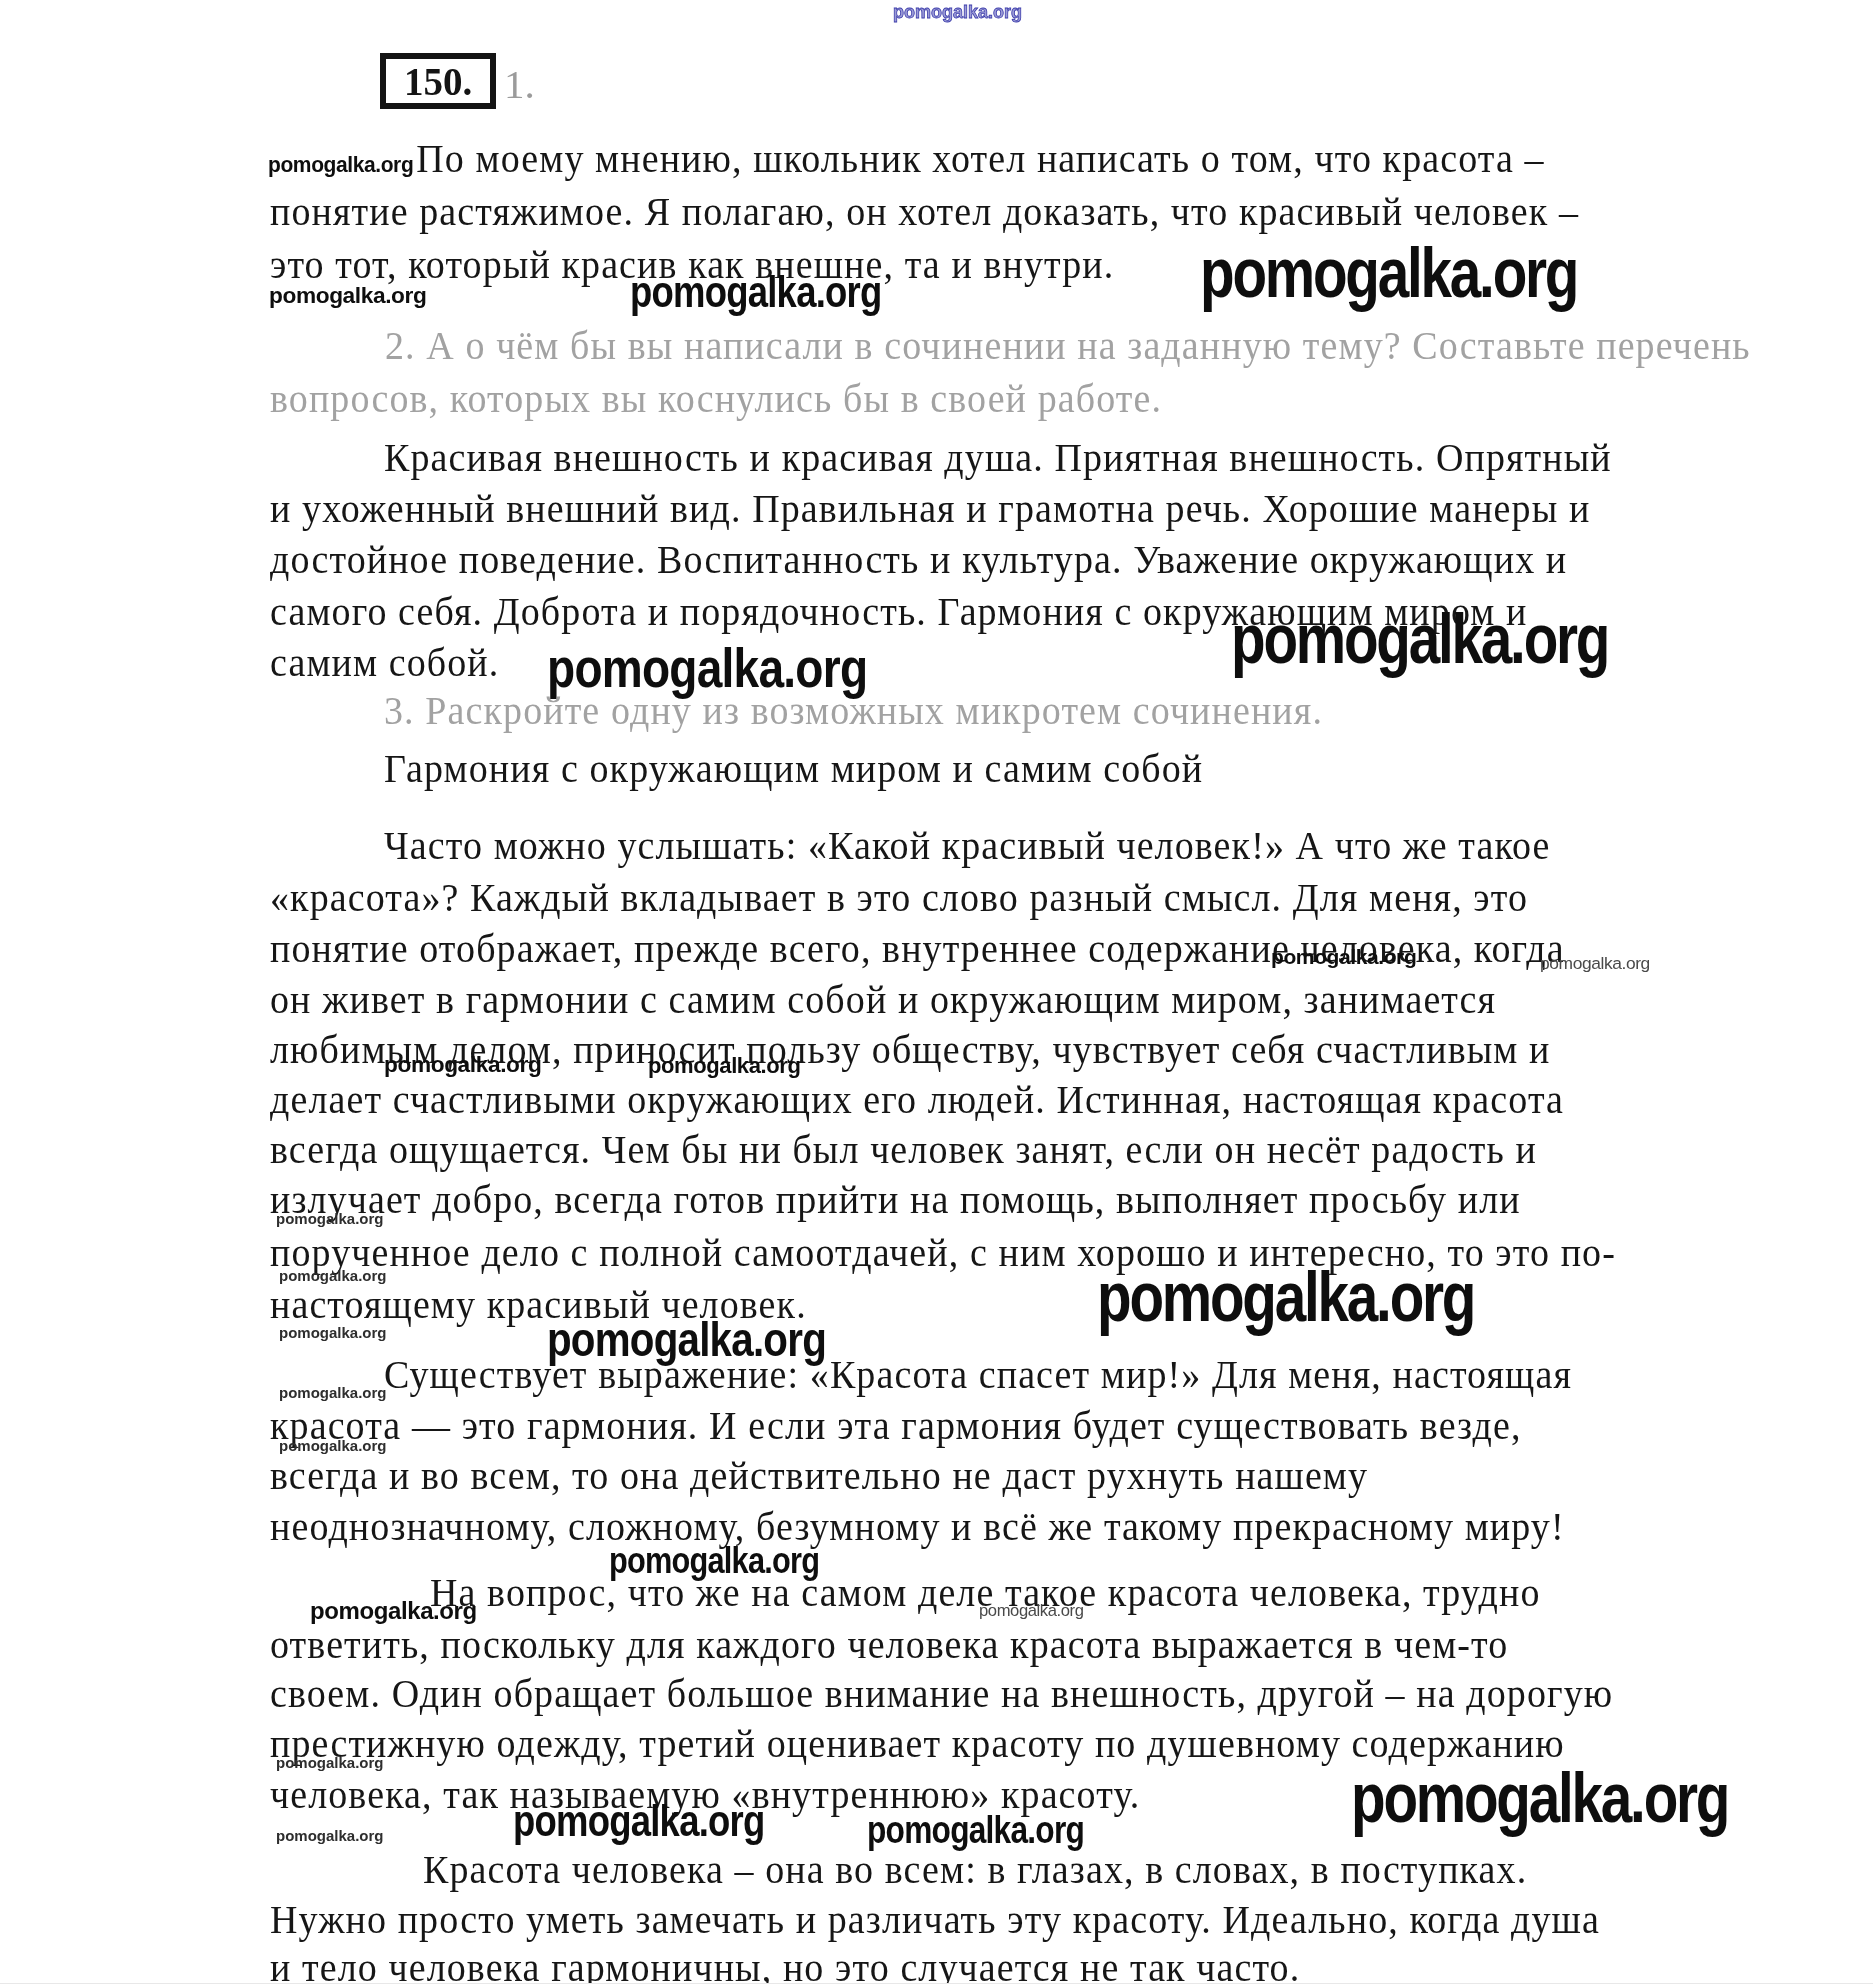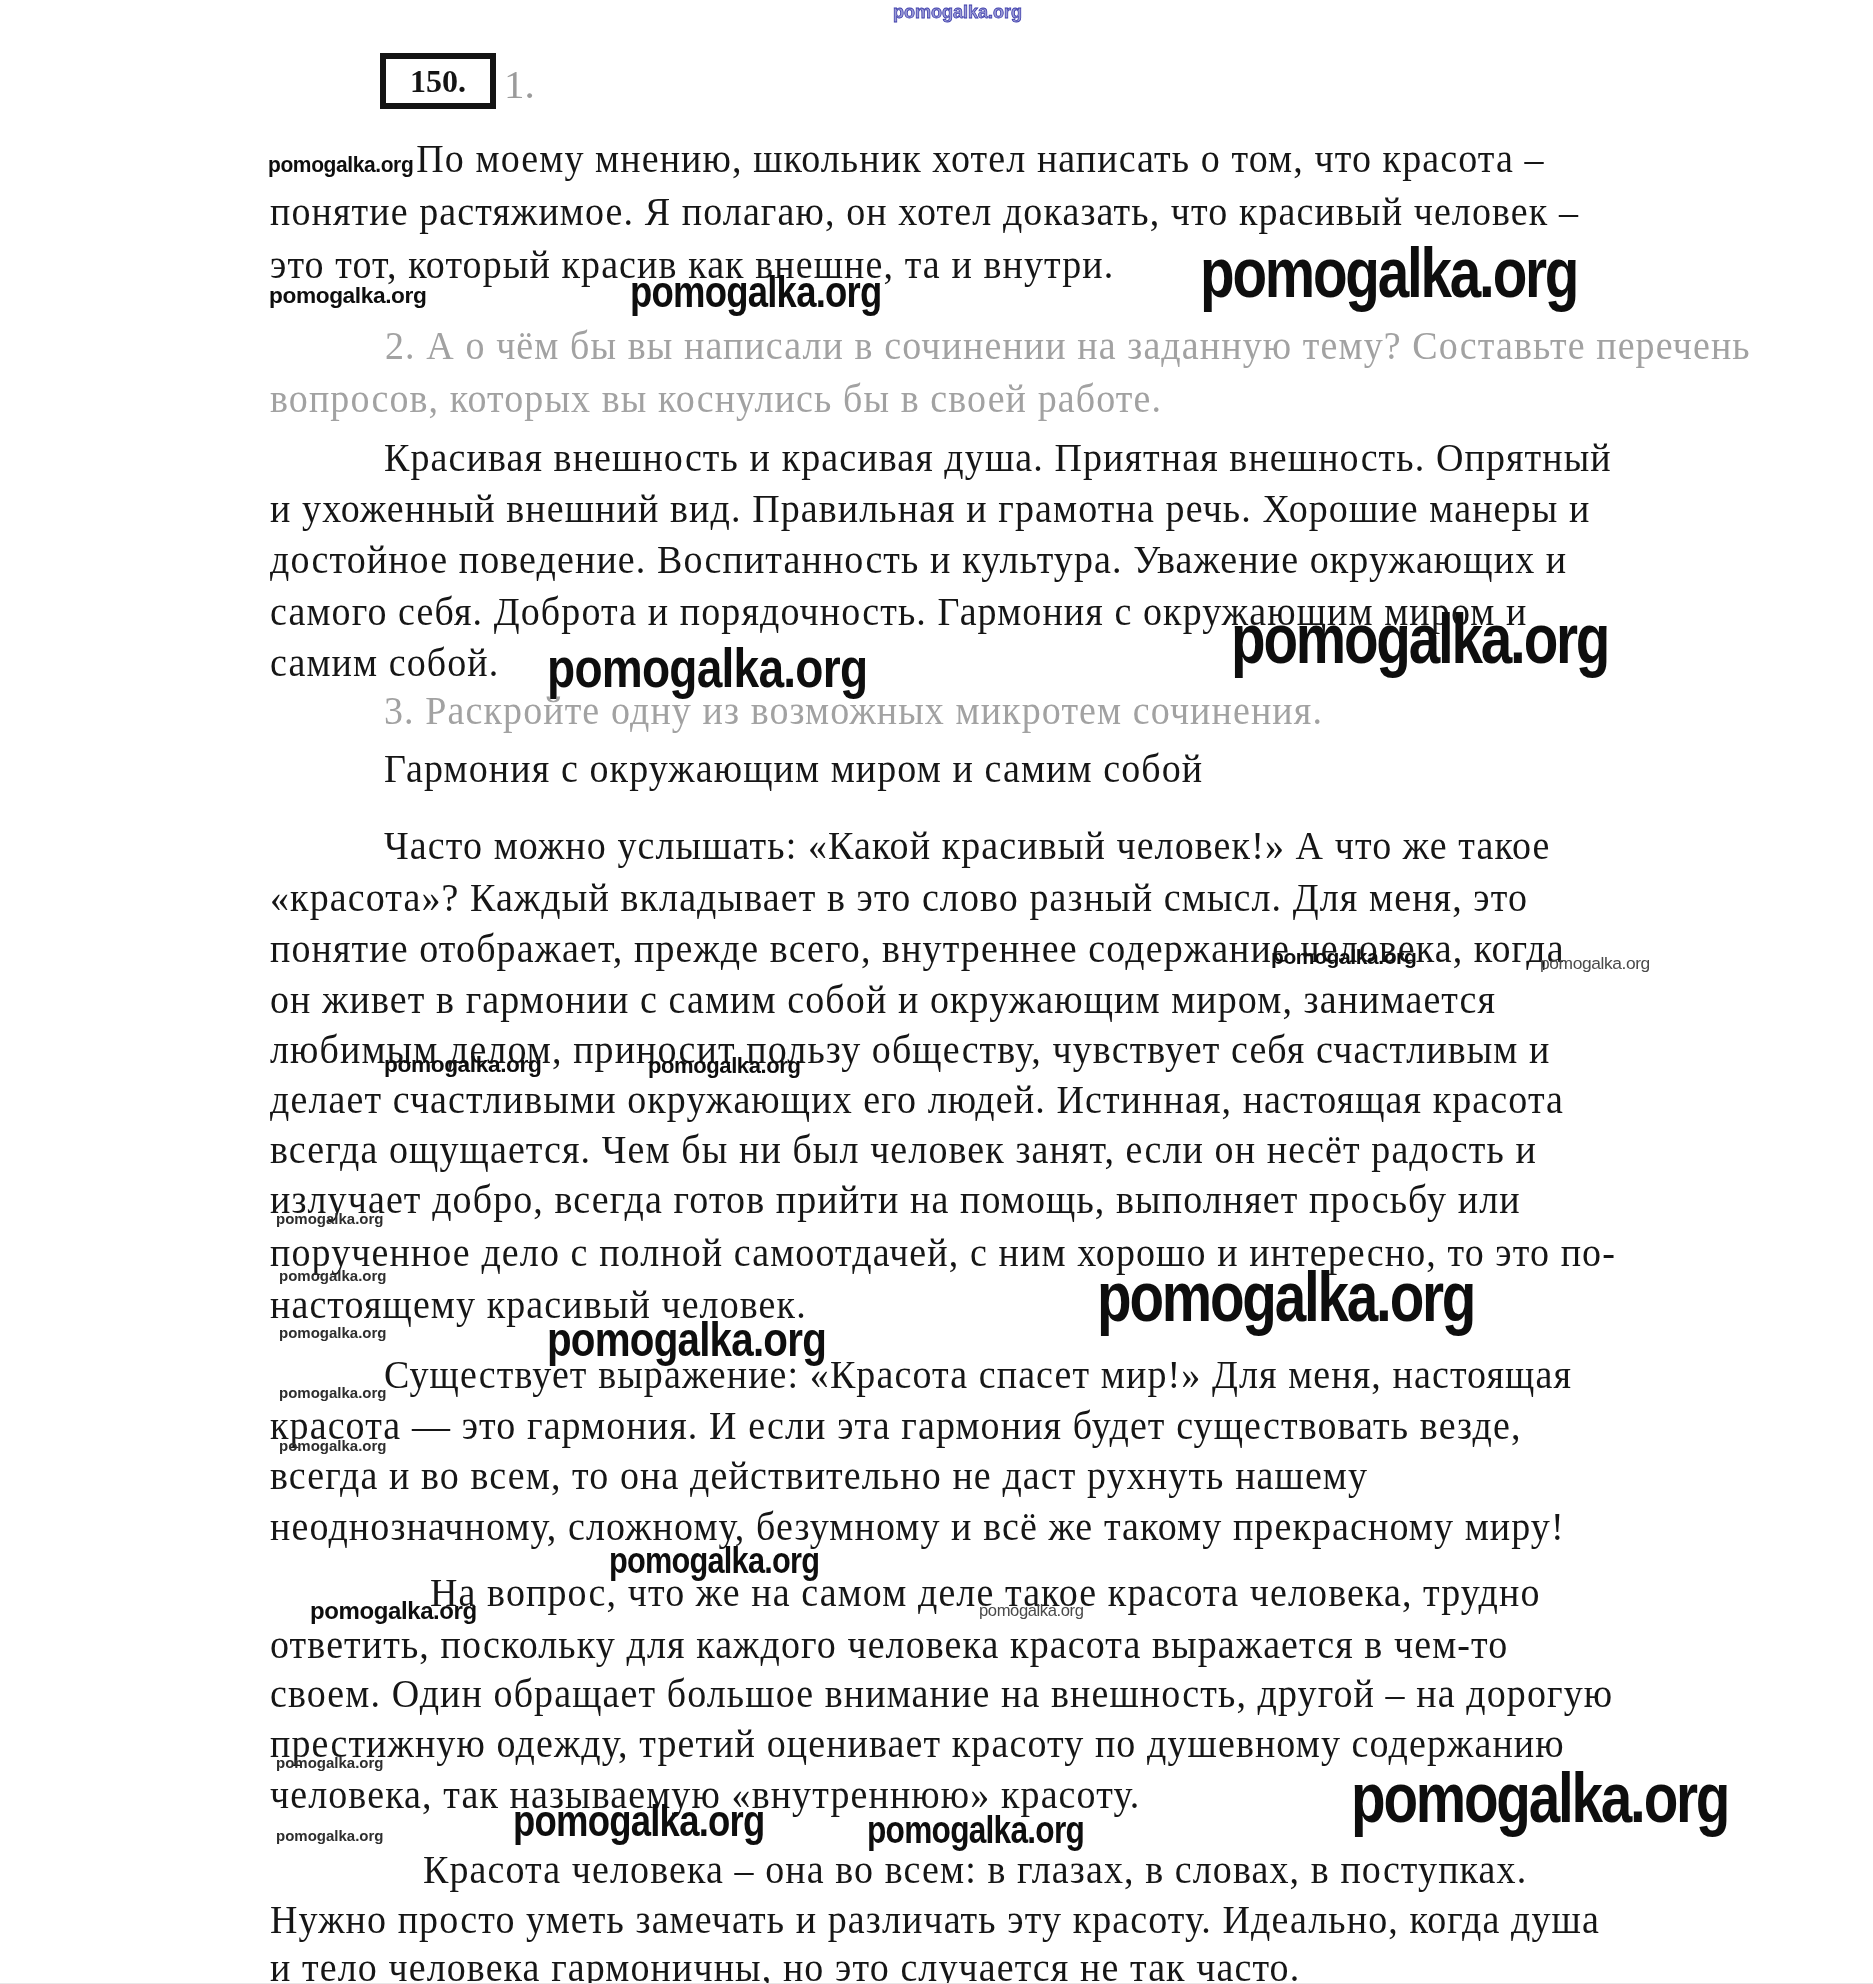--- a/index.html
+++ b/index.html
@@ -30,21 +30,21 @@
   .ex-box{
     position:absolute;
     left:380px;top:53px;
     width:104px;height:44px;
     border:6px solid #141414;
     display:flex;align-items:center;justify-content:center;
   }
   .ex-box span{
     font-family:"Liberation Serif", serif;
     font-weight:700;
-    font-size:32px;
+    font-size:39px;
     color:#141414;
   }
   .wm{
     position:absolute;
     font-family:"Liberation Sans", sans-serif;
     font-weight:700;
     color:#0e0e0e;
     white-space:nowrap;
   }
   .wm-big{font-size:59px;letter-spacing:-2.3px;transform:scale(0.96,1.18);transform-origin:left top;}

